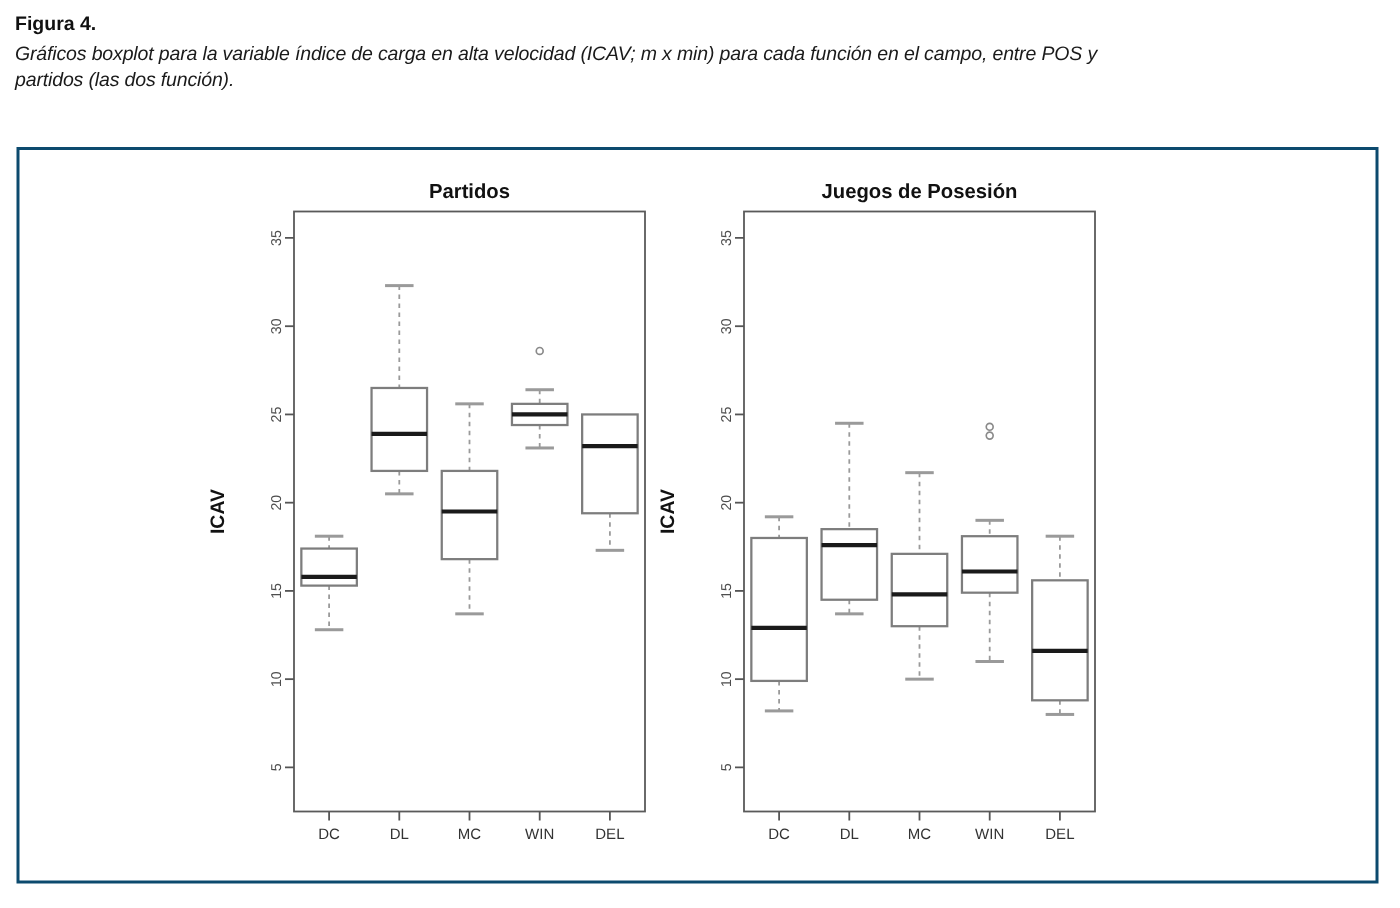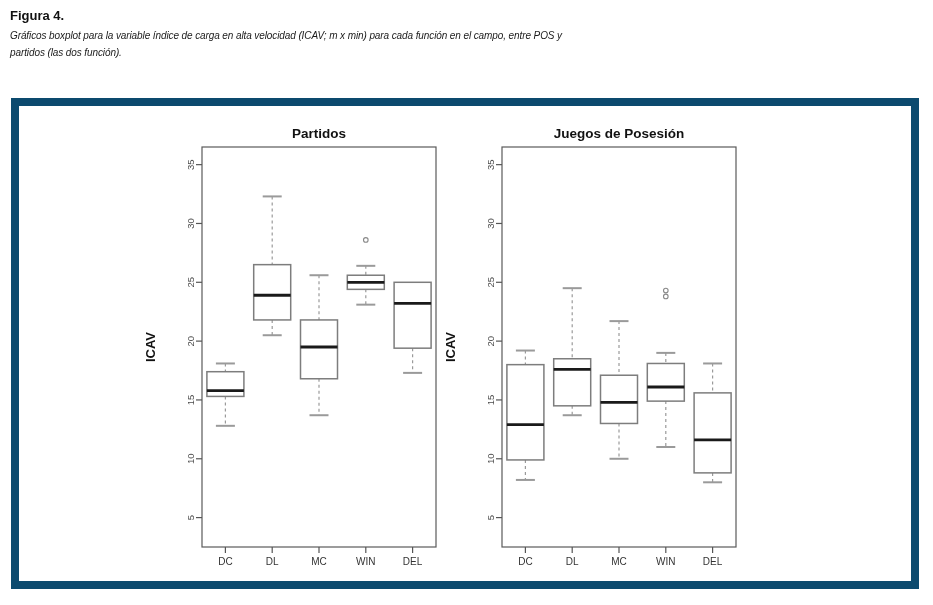--- a/index.html
+++ b/index.html
@@ -10,27 +10,27 @@
     overflow: hidden;
   }
   .page { position: relative; width: 750px; height: 605px; background: #fff; }
   .fig-label {
     position: absolute; left: 10px; top: 8px;
     font-size: 13px; font-weight: bold; color: #111;
   }
   .fig-caption {
     position: absolute; left: 10px; top: 27px;
     width: 860px;
-    font-size: 10px; font-style: italic; color: #1a1a1a;
+    font-size: 13px; font-style: italic; color: #1a1a1a;
     line-height: 17px; letter-spacing: -0.1px;
   }
   .figure-frame {
     position: absolute; left: 11px; top: 98px;
     width: 908px; height: 491px;
-    border: 8px solid #0c4a6e;
+    border: 2px solid #0c4a6e;
     background: #ffffff;
   }
   svg text { font-family: "Liberation Sans", sans-serif; }
 </style>
 </head>
 <body>
 
 <div class="page">
 
   <div class="fig-label">Figura 4.</div>

